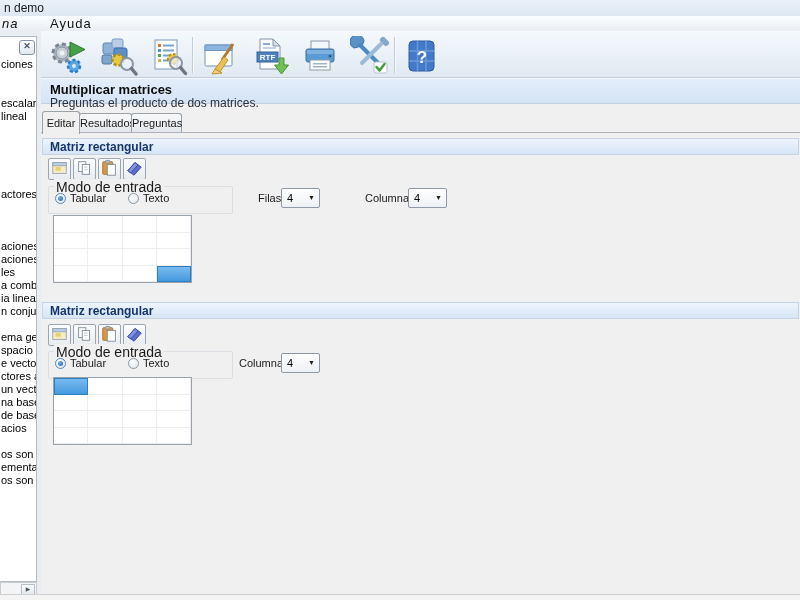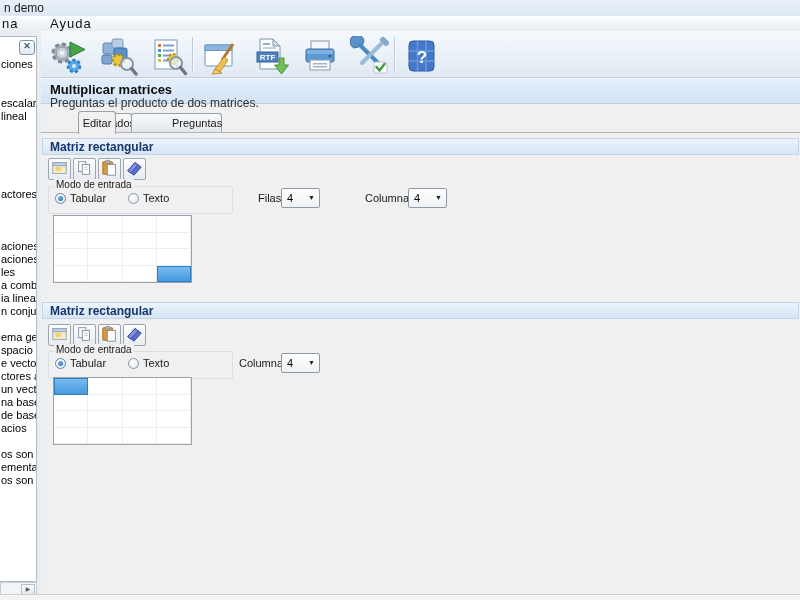--- a/index.html
+++ b/index.html
@@ -27,29 +27,29 @@
   .toolbtn svg{width:40px;height:40px;display:block;margin:1px;}
   .tool-sep{position:absolute;top:37px;width:1px;height:36px;background:#c3ccd6;border-right:1px solid #f6fafc;}
 
   
   .info-header{left:41px;top:78px;width:759px;height:26px;background:linear-gradient(#e4eefb,#d4e4f6);border-top:1px solid #f4f9fd;border-bottom:1px solid #c2cfdf;box-sizing:border-box;}
   .info-title{position:absolute;left:9px;top:3px;font-size:13px;font-weight:bold;color:#0c0c0c;}
   .info-sub{position:absolute;left:9px;top:17px;font-size:12px;color:#2b3138;}
 
   
   .tab{position:absolute;font-size:11px;color:#1a1a1a;text-align:center;border:1px solid #99a1a9;border-bottom:none;border-radius:3px 3px 0 0;background:linear-gradient(#f8f9fa,#e2e6ea);}
-  .tab.active{background:#f0f0f0;z-index:3;margin-left:36px;}
+  .tab.active{background:#f0f0f0;z-index:3;}
 
   
   .content{left:41px;top:132px;width:759px;height:462px;background:#f0f0f0;border-top:1px solid #aeb4ba;box-sizing:border-box;}
   .panel-header{position:absolute;width:757px;height:17px;background:linear-gradient(#edf4fd,#d6e5f6);border:1px solid #c4d4e6;box-sizing:border-box;font-size:12px;font-weight:bold;color:#15356b;line-height:16px;padding-left:7px;}
   .mini-btn{position:absolute;width:21px;height:20px;border:1px solid #9ba6b2;border-radius:2px;background:linear-gradient(#fcfdfe,#e7ecf1);}
   .mini-btn svg{width:19px;height:18px;display:block;margin:0 auto;}
   .groupbox{position:absolute;border:1px solid #dadee2;border-radius:2px;}
-  .group-label{position:absolute;font-size:10px;color:#1a1a1a;background:#f0f0f0;padding:0 2px;}
+  .group-label{position:absolute;font-size:14px;color:#1a1a1a;background:#f0f0f0;padding:0 2px;}
   .radio{position:absolute;display:flex;align-items:center;gap:4px;font-size:11px;color:#1a1a1a;}
   .rb{width:11px;height:11px;border-radius:50%;border:1px solid #8a97a4;background:radial-gradient(circle at 40% 35%,#ffffff,#dde4ea);box-sizing:border-box;}
   .radio.checked .rb{border-color:#5a87b8;}
   .radio.checked .rb::after{content:"";display:block;width:5px;height:5px;margin:2px;border-radius:50%;background:radial-gradient(circle at 35% 35%,#72b4ea,#1d5fa8);}
   .field-label{position:absolute;font-size:11px;color:#1a1a1a;}
   .combo{position:absolute;width:39px;height:20px;border:1px solid #8d99a6;border-radius:2px;background:linear-gradient(#ffffff,#eef1f4);box-sizing:border-box;}
   .combo-val{position:absolute;left:5px;top:3px;font-size:11px;color:#000;}
   .combo-arr{position:absolute;right:4px;top:5px;font-size:7px;color:#222;}
   .matrix-grid{position:absolute;width:137px;height:66px;background:#fff;border:1px solid #9aa3ab;display:grid;}
   .cell{border-right:1px solid #ededed;border-bottom:1px solid #ededed;}
@@ -60,21 +60,21 @@
 </head>
 <body>
 
 <div class="screen">
 
   <div class="abs titlebar">
     <span>n demo</span>
   </div>
 
   <div class="abs menubar">
-    <span class="menu-item" style="left:2px;">na</span>
+    <span class="menu-item" style="left:2px;font-style:italic;">na</span>
     <span class="menu-item" style="left:50px;">Ayuda</span>
   </div>
 
   <div class="abs sidebar-bg"></div>
   <div class="abs tree-box"></div>
   <div class="abs close-btn">✕</div>
   <div class="abs tree-rows">
       <div class="tree-row">ciones line</div>
       <div class="tree-row"></div>
       <div class="tree-row"></div>
@@ -205,21 +205,21 @@
     </svg>
   </div>
 
   <div class="abs info-header">
     <div class="info-title">Multiplicar matrices</div>
     <div class="info-sub">Preguntas el producto de dos matrices.</div>
   </div>
 
   <div class="tab active" style="left:42px;top:111px;width:36px;height:22px;line-height:22px;">Editar</div>
   <div class="tab" style="left:79px;top:113px;width:51px;height:19px;line-height:19px;">Resultados</div>
-  <div class="tab" style="left:131px;top:113px;width:49px;height:19px;line-height:19px;padding-left:40px;">Preguntas</div>
+  <div class="tab" style="left:131px;top:113px;width:49px;height:19px;line-height:19px;">Preguntas</div>
 
   <div class="abs content"></div>
 
   <div class="panel-header" style="left:42px;top:138px;">Matriz rectangular</div>
 
   <div class="mini-btn" style="left:48px;top:158px;">
     <svg viewBox="0 0 21 20">
         <rect x="3" y="4" width="15" height="12" fill="#f7edc4" stroke="#98a2ae"></rect>
         <rect x="3" y="4" width="15" height="3.5" fill="#b8d0e8" stroke="#98a2ae"></rect>
         <rect x="6" y="9" width="6" height="4" fill="#e8d070"></rect>

